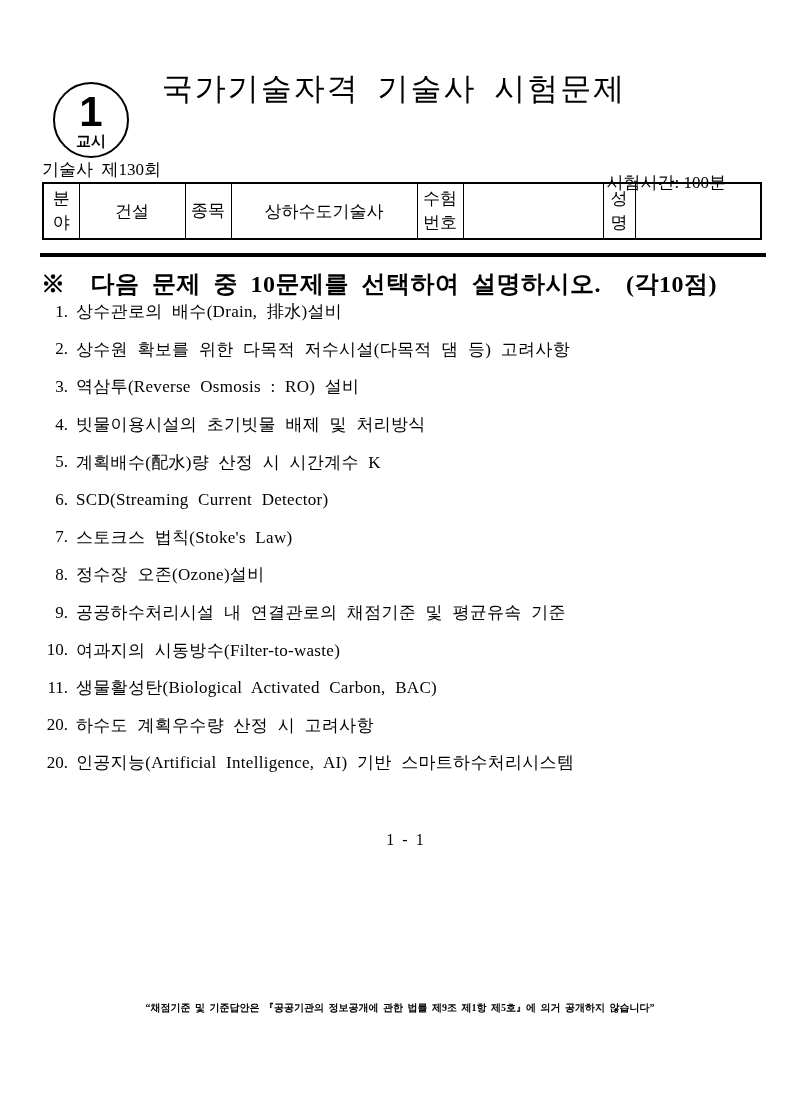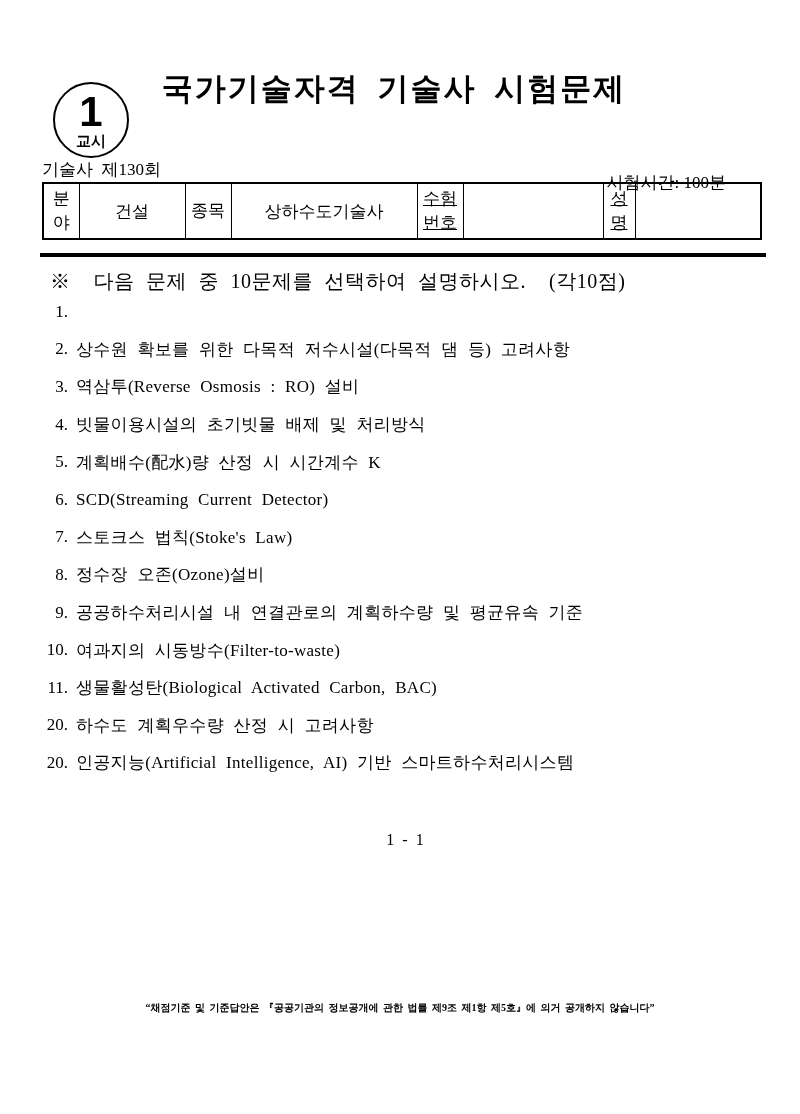--- a/index.html
+++ b/index.html
@@ -27,21 +27,21 @@
   }
   .badge-number { font-size: 42px; font-weight: bold; line-height: 40px; font-family: "Liberation Sans","DejaVu Sans",sans-serif; }
   .badge-label  { font-size: 15px; font-weight: bold; line-height: 17px; font-family: "Liberation Sans","DejaVu Sans",sans-serif; }
 
   
   .title {
     position: absolute;
     left: 0; right: 12px; top: 68px;
     text-align: center;
     font-size: 31px;
-    font-weight: bold;
+    font-weight: normal;
     letter-spacing: 2px;
     word-spacing: 8px;
     white-space: pre;
   }
 
   
   .meta {
     position: absolute;
     left: 42px; right: 38px; top: 158px;
     display: flex;
@@ -63,39 +63,40 @@
   table.info td {
     border: 1px solid #000;
     height: 56px;
     font-size: 17px;
     text-align: center;
     vertical-align: middle;
     padding: 2px 3px;
     overflow: hidden;
   }
   td.lbl { white-space: pre-line; line-height: 24px; }
-  td.light-right { border-right-color: #999; text-decoration: underline; }
+  td.light-right { border-right-color: #999; }
   td.light-left  { border-left-color: #999; }
 
   
   .rule {
     position: absolute;
     left: 40px; top: 253px;
     width: 726px; height: 4px;
     background: #000;
   }
 
   
   .instruction {
     position: absolute;
-    left: 50px; top: 268px;
-    font-size: 20px;
+    left: 41px; top: 268px;
+    font-size: 24px;
     letter-spacing: 0.5px;
     word-spacing: 6px;
     white-space: pre;
+    font-weight: bold;
   }
 
   
   .questions { position: absolute; left: 40px; top: 293px; width: 720px; }
   .q {
     display: flex;
     align-items: center;
     height: 37.6px;
     font-size: 17px;
   }
@@ -180,20 +181,21 @@
       </table>
   </div>
 
   <div class="rule"></div>
 
   <div class="instruction">※  다음 문제 중 10문제를 선택하여 설명하시오.  (각10점)</div>
 
   <div class="questions">
     <div class="q">
       <span class="q-no">1.</span>
+      <span class="q-text">상수관로의 배수(Drain, 排水)설비</span>
     </div>
     <div class="q">
       <span class="q-no">2.</span>
       <span class="q-text">상수원 확보를 위한 다목적 저수시설(다목적 댐 등) 고려사항</span>
     </div>
     <div class="q">
       <span class="q-no">3.</span>
       <span class="q-text">역삼투(Reverse Osmosis : RO) 설비</span>
     </div>
     <div class="q">
@@ -211,21 +213,21 @@
     <div class="q">
       <span class="q-no">7.</span>
       <span class="q-text">스토크스 법칙(Stoke's Law)</span>
     </div>
     <div class="q">
       <span class="q-no">8.</span>
       <span class="q-text">정수장 오존(Ozone)설비</span>
     </div>
     <div class="q">
       <span class="q-no">9.</span>
-      <span class="q-text">공공하수처리시설 내 연결관로의 계획하수량 및 평균유속 기준</span>
+      <span class="q-text">공공하수처리시설 내 연결관로의 채점기준 및 평균유속 기준</span>
     </div>
     <div class="q">
       <span class="q-no">10.</span>
       <span class="q-text">여과지의 시동방수(Filter-to-waste)</span>
     </div>
     <div class="q">
       <span class="q-no">11.</span>
       <span class="q-text">생물활성탄(Biological Activated Carbon, BAC)</span>
     </div>
     <div class="q">

